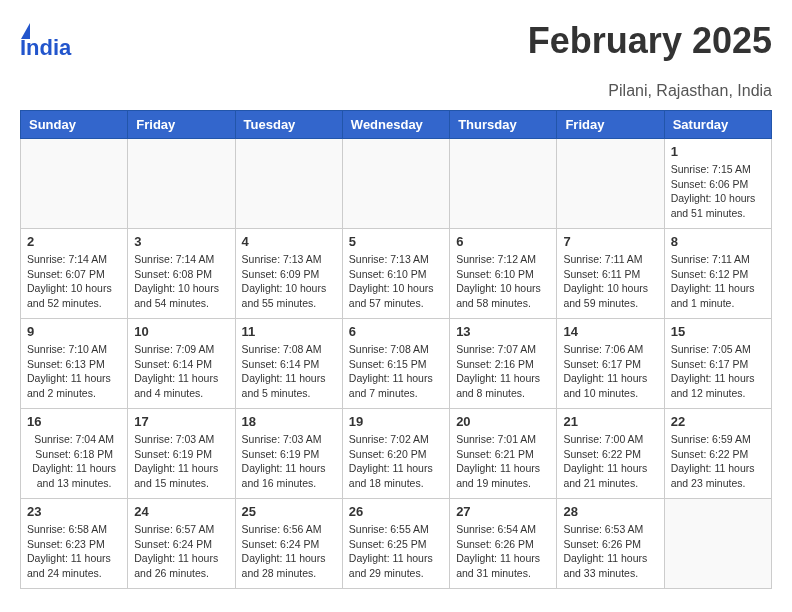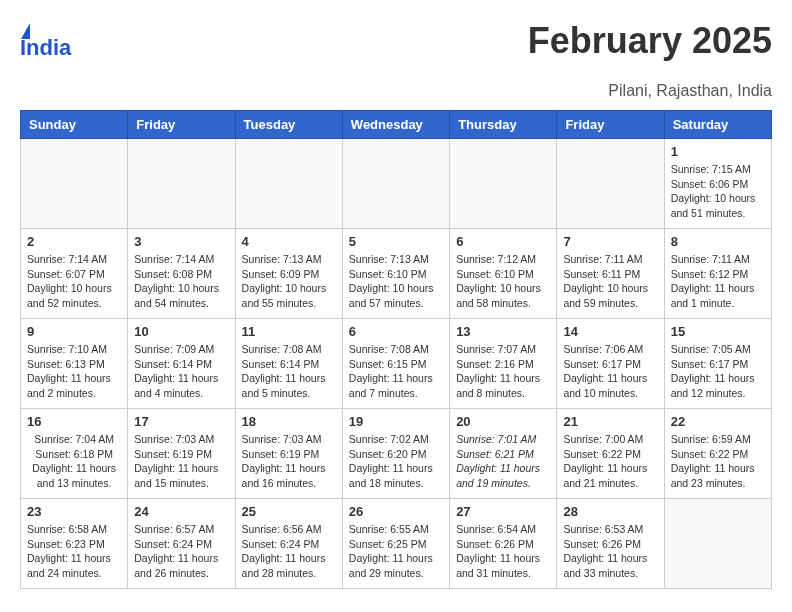--- a/index.html
+++ b/index.html
@@ -227,21 +227,21 @@
 Daylight: 11 hours and 16 minutes.</div>
         </td>
         <td>
           <span class="day-number">19</span>
           <div class="day-info" style="white-space: pre-line;">Sunrise: 7:02 AM
 Sunset: 6:20 PM
 Daylight: 11 hours and 18 minutes.</div>
         </td>
         <td>
           <span class="day-number">20</span>
-          <div class="day-info" style="white-space: pre-line; font-style: italic;">Sunrise: 7:01 AM
+          <div class="day-info" style="white-space: pre-line;">Sunrise: 7:01 AM
 Sunset: 6:21 PM
 Daylight: 11 hours and 19 minutes.</div>
         </td>
         <td>
           <span class="day-number">21</span>
           <div class="day-info" style="white-space: pre-line;">Sunrise: 7:00 AM
 Sunset: 6:22 PM
 Daylight: 11 hours and 21 minutes.</div>
         </td>
         <td>

